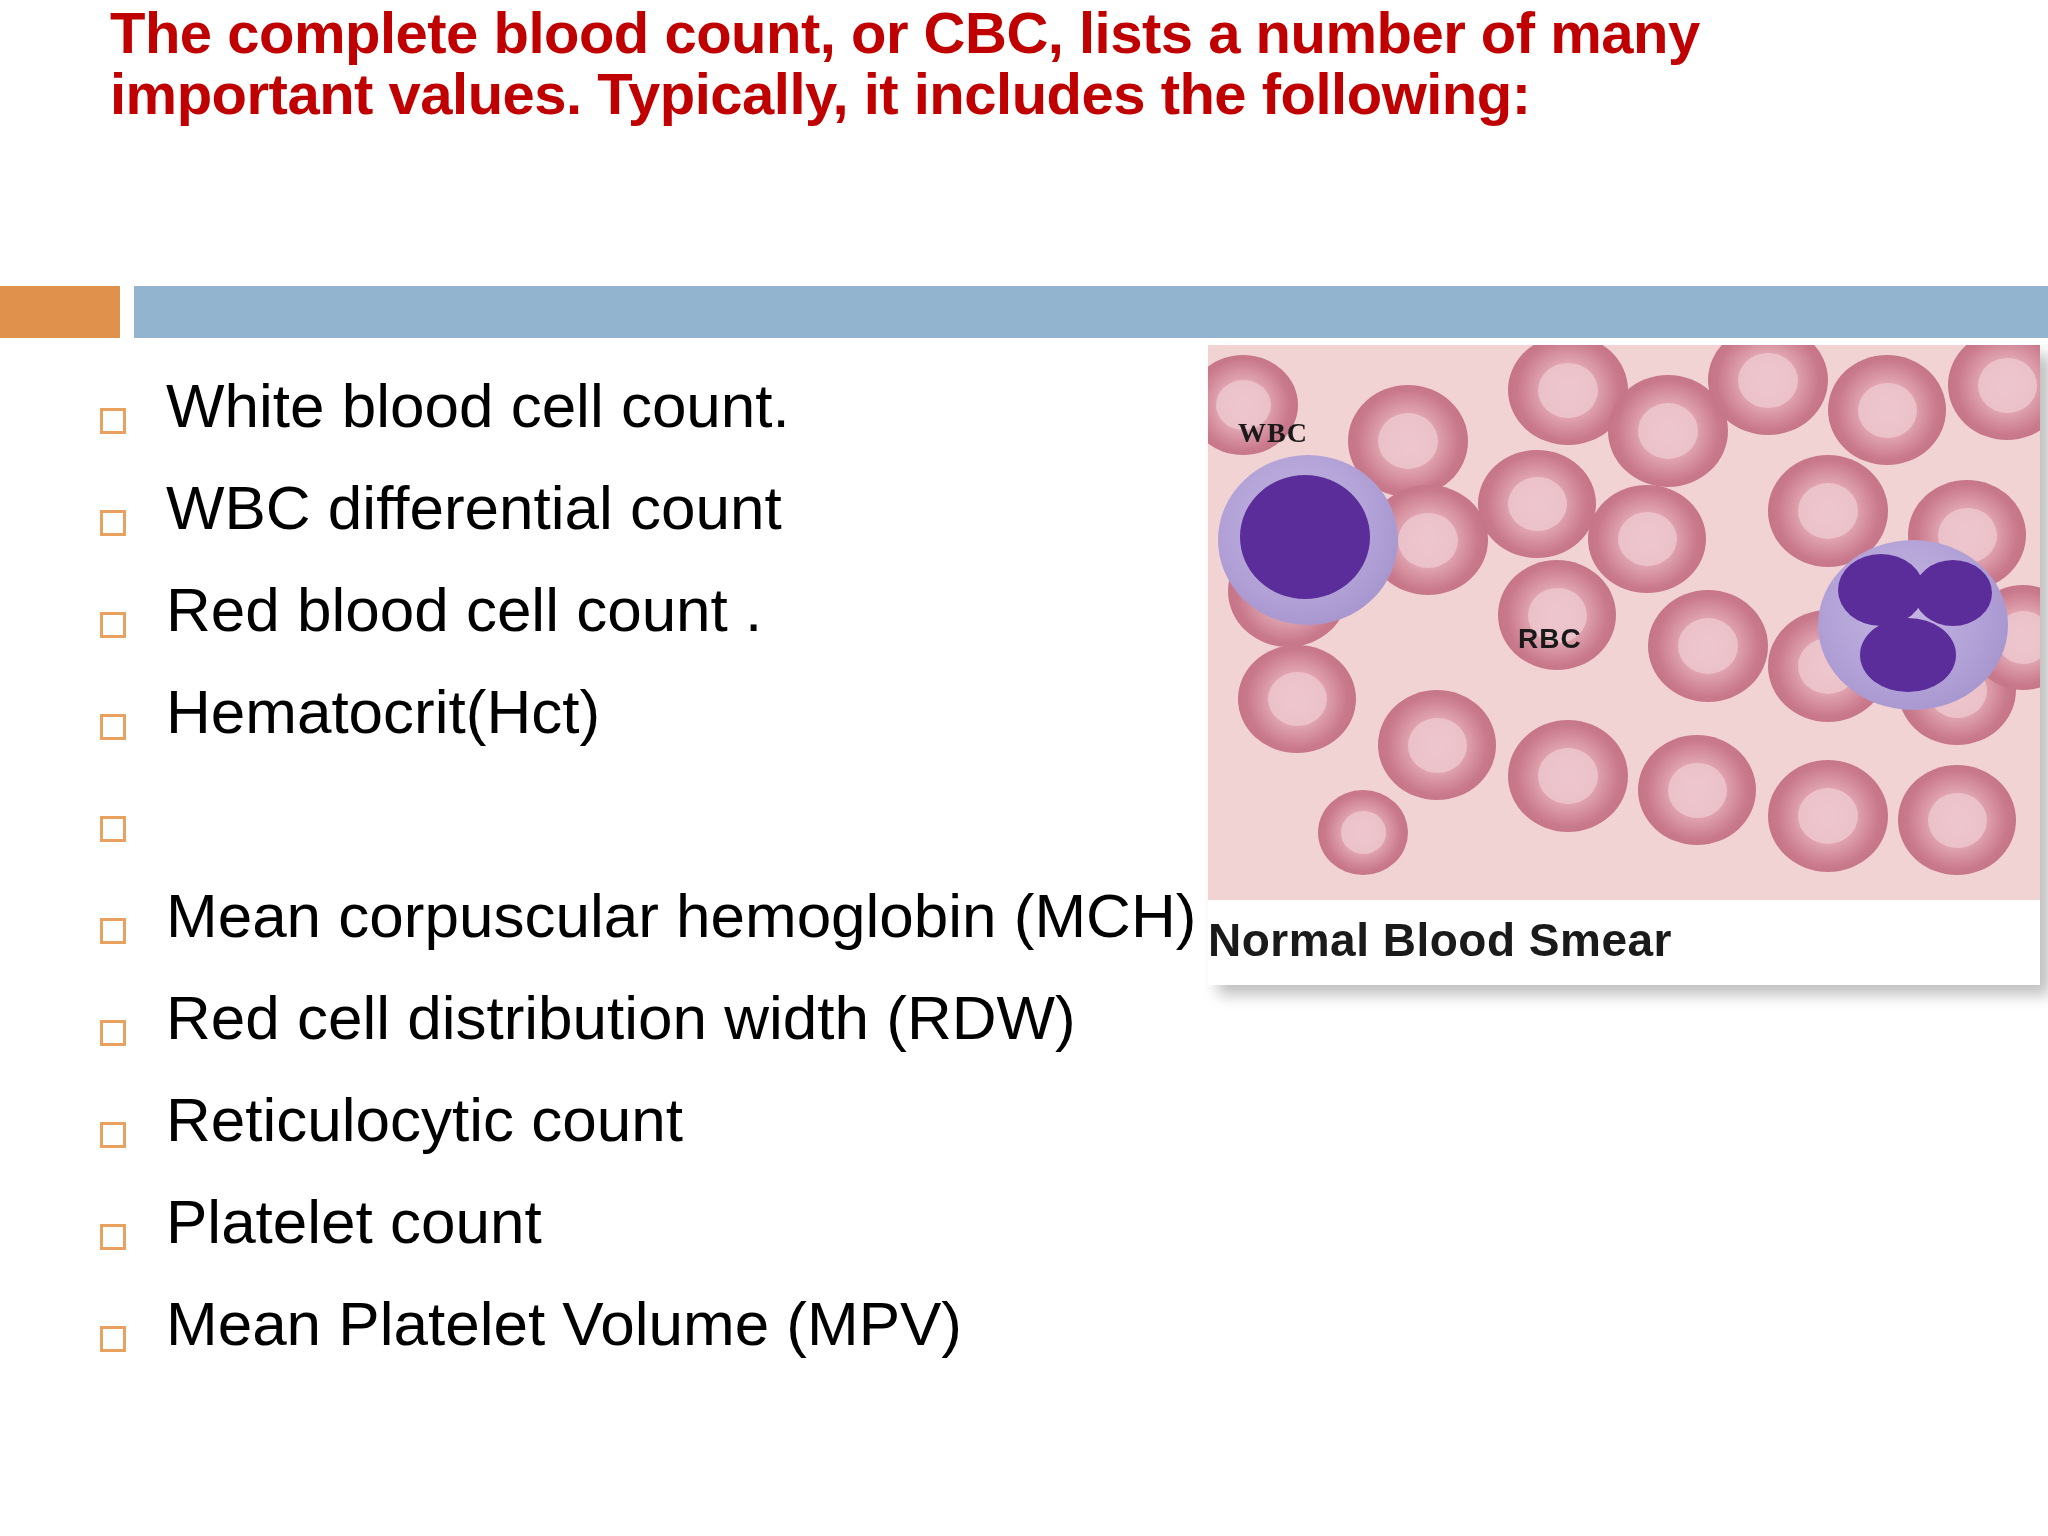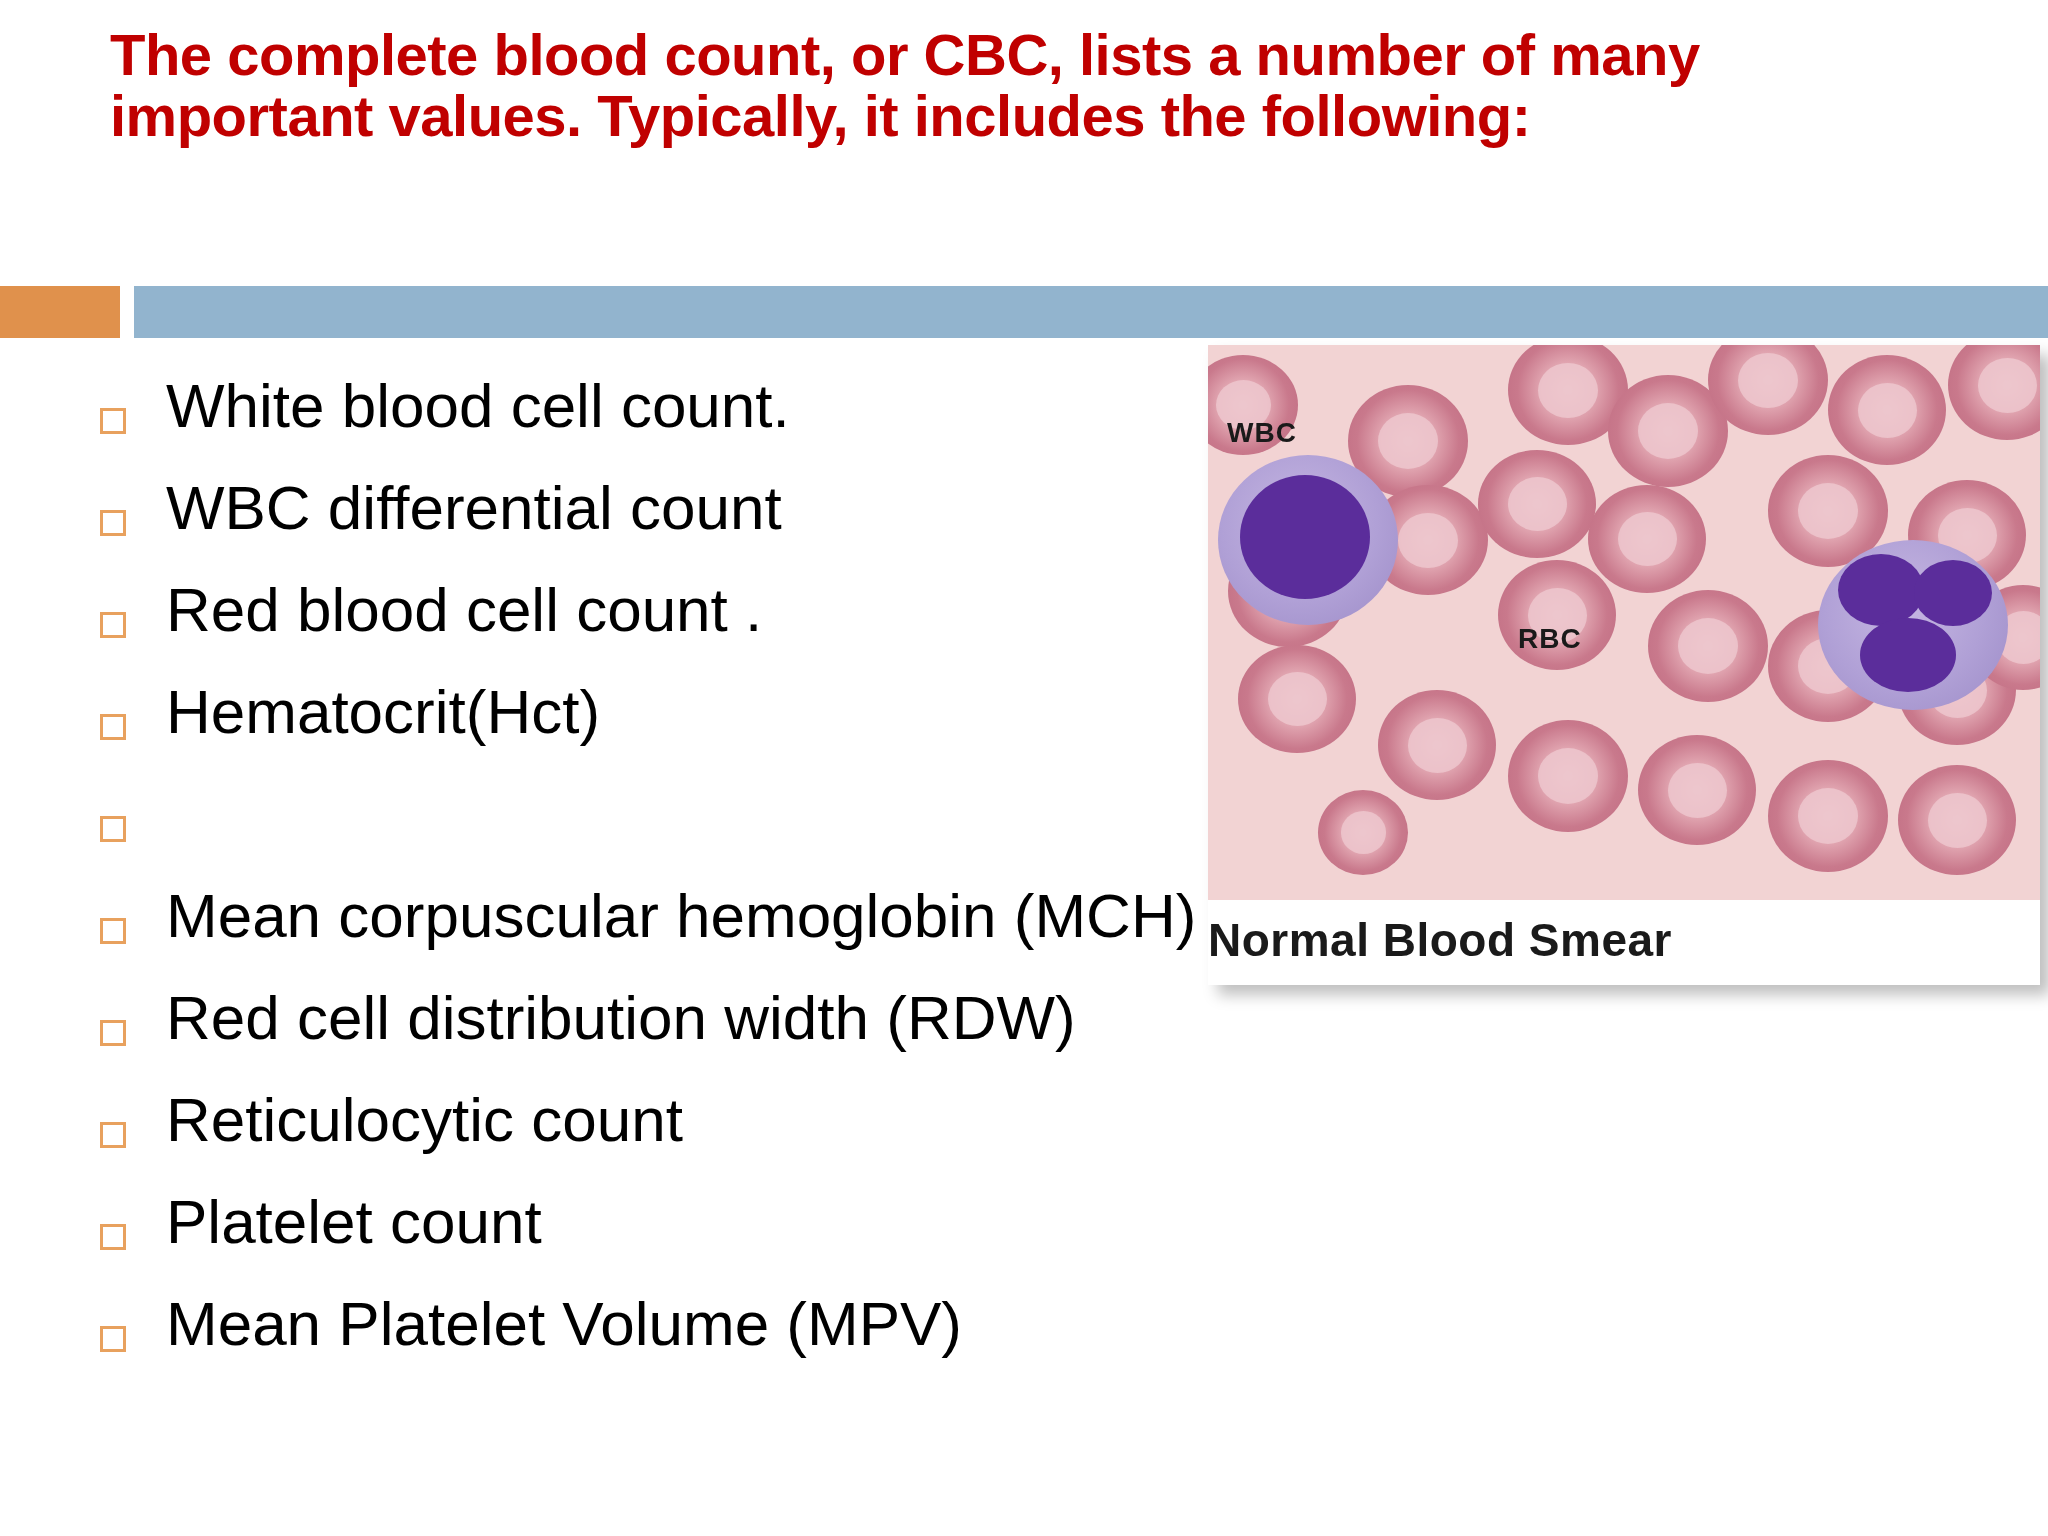--- a/index.html
+++ b/index.html
@@ -19,21 +19,21 @@
   .slide-title {
     position: absolute;
     left: 110px;
     top: 0px;
     width: 1790px;
     font-size: 58px;
     line-height: 1.06;
     font-weight: bold;
     color: #C00000;
     letter-spacing: -0.5px;
-    padding-top: 24px;
+    padding-top: 2px;
   }
 
   
   .bar-orange {
     position: absolute;
     left: 0px;
     top: 286px;
     width: 120px;
     height: 52px;
     background: #E0914C;
@@ -228,17 +228,17 @@
 
     <div class="wbc-cell" style="left:10px; top:110px; width:180px; height:170px;">
       <div class="wbc-nucleus" style="left:22px; top:20px; width:130px; height:124px;"></div>
     </div>
     <div class="wbc-cell" style="left:610px; top:195px; width:190px; height:170px;">
       <div class="wbc-nucleus" style="left:20px; top:14px; width:86px; height:72px;"></div>
       <div class="wbc-nucleus" style="left:96px; top:20px; width:78px; height:66px;"></div>
       <div class="wbc-nucleus" style="left:42px; top:78px; width:96px; height:74px;"></div>
     </div>
 
-    <span class="img-label" style="left:19px; top:72px;">WBC</span>
+    <span class="img-label" style="left:30px; top:72px;font-family:Liberation Serif, serif;">WBC</span>
     <span class="img-label" style="left:310px; top:278px;">RBC</span>
   </div>
   <div class="smear-caption">Normal Blood Smear</div>
 </div>
 
 </body></html>

